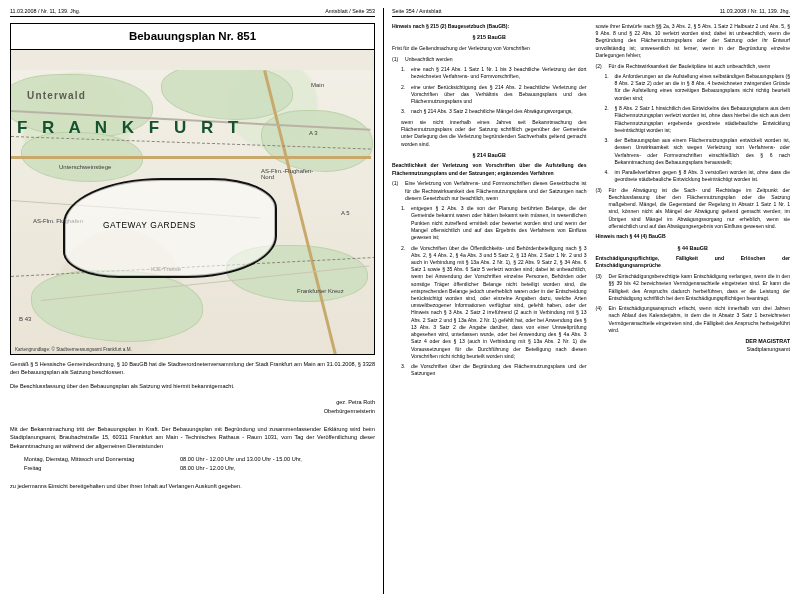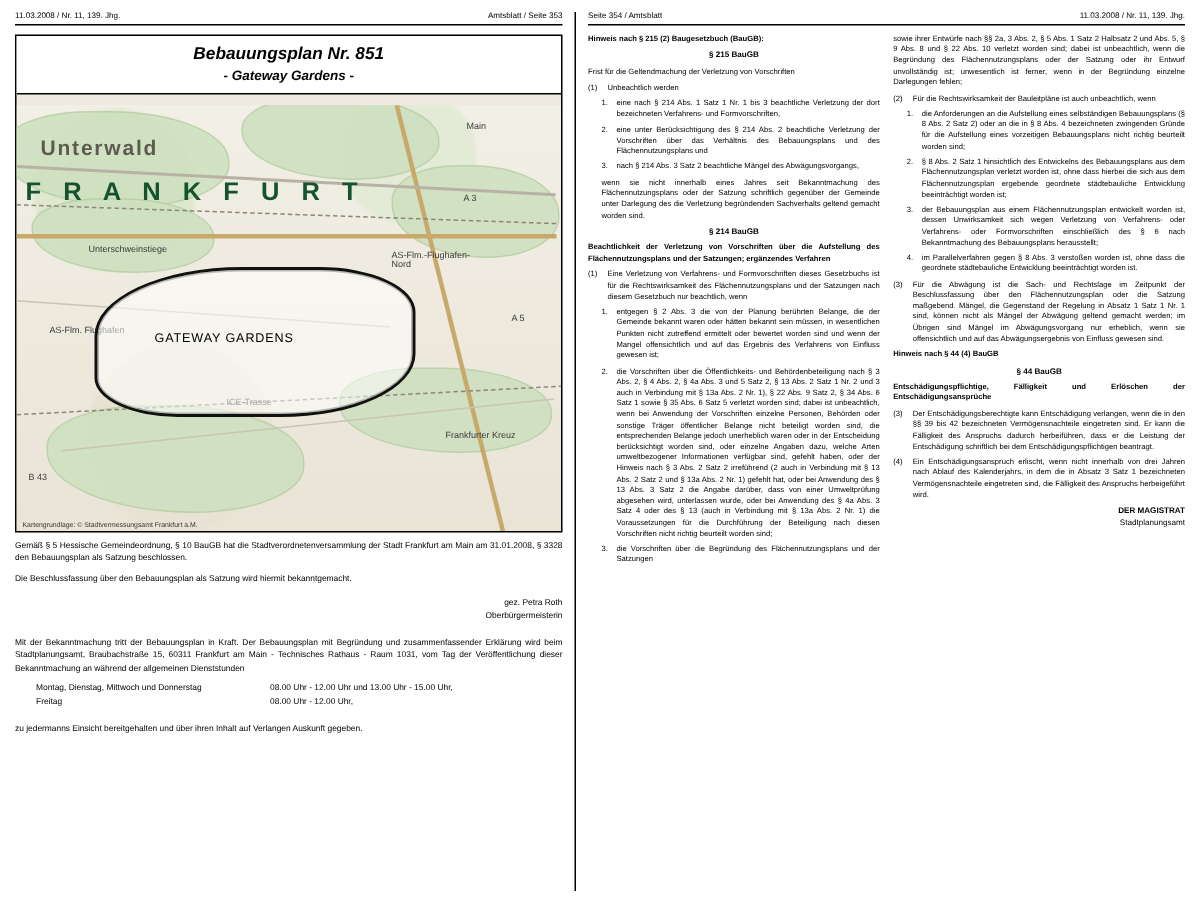--- a/index.html
+++ b/index.html
@@ -71,21 +71,20 @@
     overflow: hidden;
     background: #efeadf;
   }
   .map-cap-top {
     position: absolute;
     left: 0; right: 0; top: 0;
     background: #ffffff;
     border-bottom: 1px solid #000;
     text-align: center;
     padding: 6px 0 7px 0;
-    font-style: italic;
   }
   .map-cap-top .l1 { font-size: 11.5px; font-weight: bold; }
   .map-cap-top .l2 { font-size: 9px; font-weight: bold; margin-top: 3px; }
 
   .map-canvas {
     position: absolute;
     left: 0; right: 0; top: 46px; bottom: 0;
     overflow: hidden;
   }
   .mapbg {
@@ -126,21 +125,21 @@
   .bigtown {
     position: absolute;
     font-size: 17px;
     letter-spacing: 5px;
     color: #14532d;
     font-weight: bold;
     white-space: nowrap;
   }
   .townname {
     position: absolute;
-    font-size: 14px;
+    font-size: 10px;
     letter-spacing: 1.2px;
     color: #5d5a50;
     font-weight: bold;
     white-space: nowrap;
   }
   .plan-area {
     position: absolute;
     left: 52px;
     top: 108px;
     width: 210px;
@@ -234,21 +233,20 @@
     <div class="left-page">
       <div class="runhead">
         <span>11.03.2008 / Nr. 11, 139. Jhg.</span>
         <span>Amtsblatt / Seite 353</span>
       </div>
 
 
       <div class="mapwrap">
         <div class="map-cap-top">
           <div class="l1">Bebauungsplan Nr. 851</div>
-          <div class="l2">- Gateway Gardens -</div>
         </div>
 
         <div class="map-canvas">
           <div class="mapbg"></div>
 
           <div class="woods" style="left:-10px; top:4px; width:150px; height:62px;"></div>
           <div class="woods" style="left:150px; top:-6px; width:130px; height:54px;"></div>
           <div class="woods" style="left:10px; top:62px; width:120px; height:48px;"></div>
           <div class="woods" style="left:250px; top:40px; width:110px; height:60px;"></div>
           <div class="woods" style="left:20px; top:200px; width:170px; height:70px;"></div>

